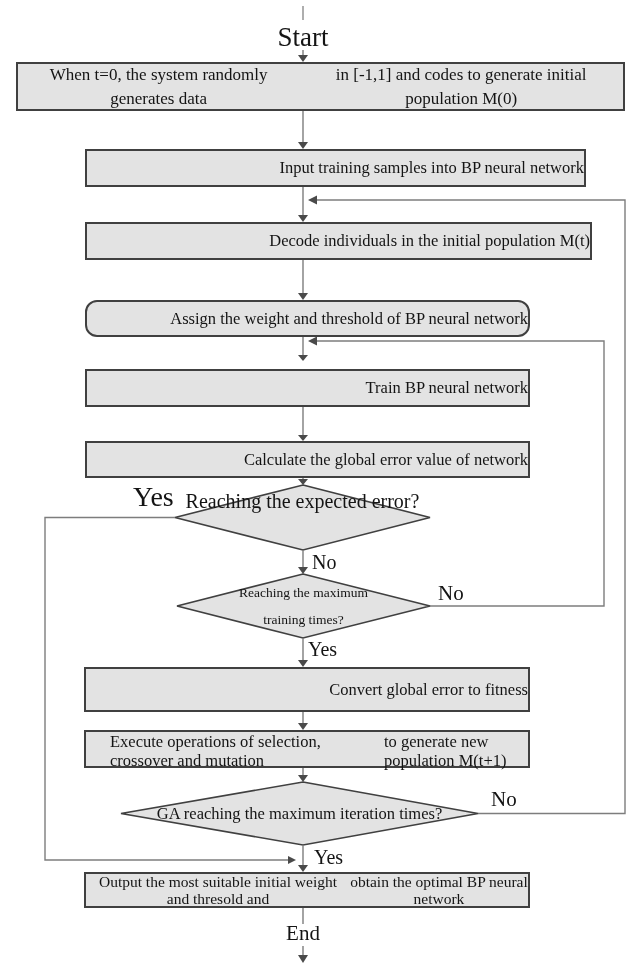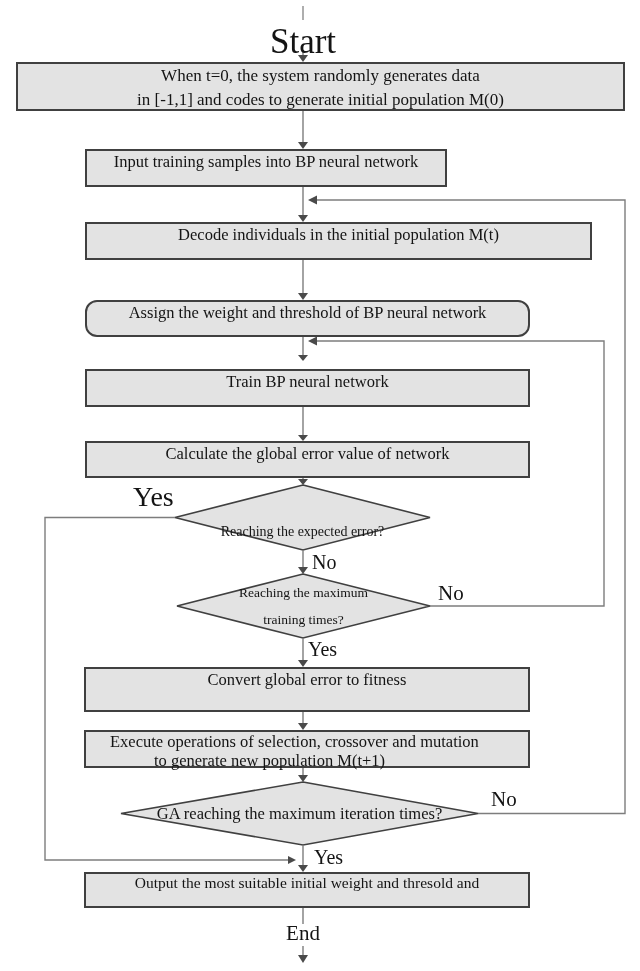--- a/index.html
+++ b/index.html
@@ -22,35 +22,35 @@
   #wires{position:absolute;left:0;top:0;width:640px;height:971px;}
   .conn{fill:none;stroke:var(--line);stroke-width:1.4;}
   .conn-dash{fill:none;stroke:#9a9a9a;stroke-width:1.6;}
   .arrowhead{fill:var(--arrow);stroke:none;}
   .diamond-shape{fill:var(--box-fill);stroke:var(--box-border);stroke-width:1.6;}
   .node{
     position:absolute;
     background:var(--box-fill);
     border:2px solid var(--box-border);
     box-sizing:border-box;
-    display:flex;flex-direction:column;align-items:center;justify-content:flex-start;
+    display:flex;flex-direction:row;align-items:center;justify-content:flex-end;
     text-align:center;
     font-size:17px;line-height:22px;
     z-index:2;
   }
   .node.small{font-size:16.5px;}
   .node.left-align{align-items:flex-start;text-align:left;padding-left:24px;font-size:16.5px;line-height:19px;}
   .node.tight{font-size:15.5px;line-height:17px;}
   .dtext{
     position:absolute;z-index:3;
     display:flex;flex-direction:column;align-items:center;justify-content:center;
     text-align:center;
   }
   .lbl{position:absolute;z-index:3;white-space:nowrap;}
-  .lbl-terminal{font-size:35px;font-family:Liberation Serif, serif;}
+  .lbl-terminal{font-size:27px;font-family:Liberation Serif, serif;}
   .lbl-end{font-size:21px;}
   .lbl-branch{font-size:20px;}
   .lbl-branch-big{font-size:28px;}
 </style>
 </head>
 <body>
 
 <div id="canvas">
 
   <svg id="wires" viewBox="0 0 640 971" xmlns="http://www.w3.org/2000/svg">
@@ -115,21 +115,21 @@
   </svg>
 
   <div class="lbl lbl-terminal" style="left:253px;top:22px;width:100px;text-align:center;">Start</div>
   <div class="lbl lbl-end" style="left:273px;top:921px;width:60px;text-align:center;">End</div>
 
   <div class="node" style="left:16px;top:62px;width:609px;height:49px;line-height:24px;">
     <span>When t=0, the system randomly generates data</span>
     <span>in [-1,1] and codes to generate initial population M(0)</span>
   </div>
 
-  <div class="node small" style="left:85px;top:149px;width:362px;height:38px;">
+  <div class="node small" style="left:85px;top:149px;width:501px;height:38px;">
     <span>Input training samples into BP neural network</span>
   </div>
 
   <div class="node small" style="left:85px;top:222px;width:507px;height:38px;">
     <span>Decode individuals in the initial population M(t)</span>
   </div>
 
   <div class="node small" style="left:85px;top:300px;width:445px;height:37px;border-radius:12px;">
     <span>Assign the weight and threshold of BP neural network</span>
   </div>
@@ -146,23 +146,24 @@
     <span>Calculate the global error value of network</span>
   </div>
 
   <div class="node left-align" style="left:84px;top:730px;width:446px;height:38px;">
     <span>Execute operations of selection, crossover and mutation</span>
     <span style="padding-left:4px;margin-left:40px;">to generate new population M(t+1)</span>
   </div>
 
   <div class="node tight" style="left:84px;top:872px;width:446px;height:36px;">
     <span>Output the most suitable initial weight and thresold and</span>
+    <span>obtain the optimal BP neural network</span>
   </div>
 
-  <div class="dtext" style="left:175px;top:518px;width:255px;height:28px;font-size:14px;">Reaching the expected error?</div>
+  <div class="dtext" style="left:175px;top:487px;width:255px;height:28px;font-size:20px;">Reaching the expected error?</div>
 
   <div class="dtext" style="left:177px;top:579px;width:253px;height:54px;font-size:13.5px;line-height:27px;">
     <span>Reaching the maximum</span>
     <span>training times?</span>
   </div>
 
   <div class="dtext" style="left:121px;top:800px;width:357px;height:27px;font-size:16.5px;">GA reaching the maximum iteration times?</div>
 
   <div class="lbl lbl-branch-big" style="left:133px;top:481px;">Yes</div>
   <div class="lbl lbl-branch" style="left:312px;top:551px;">No</div>

